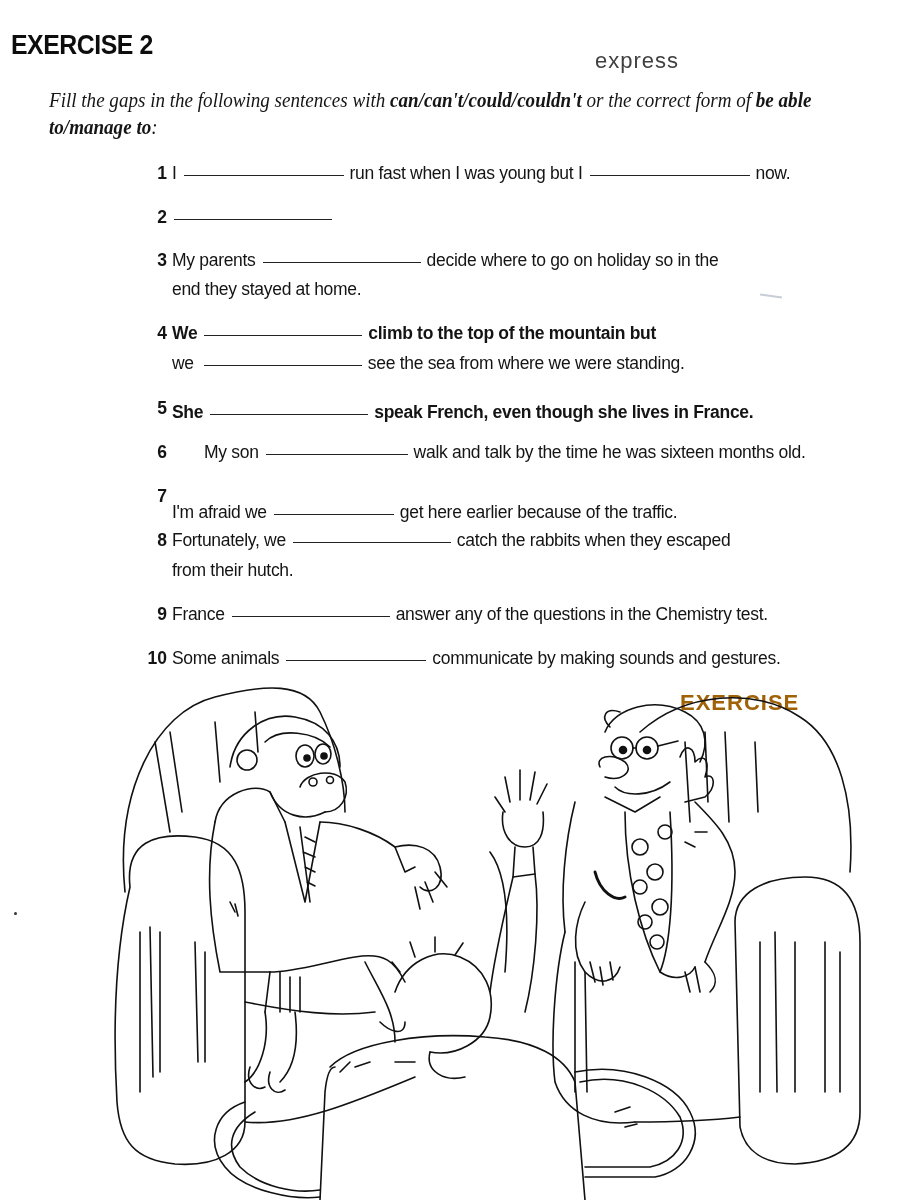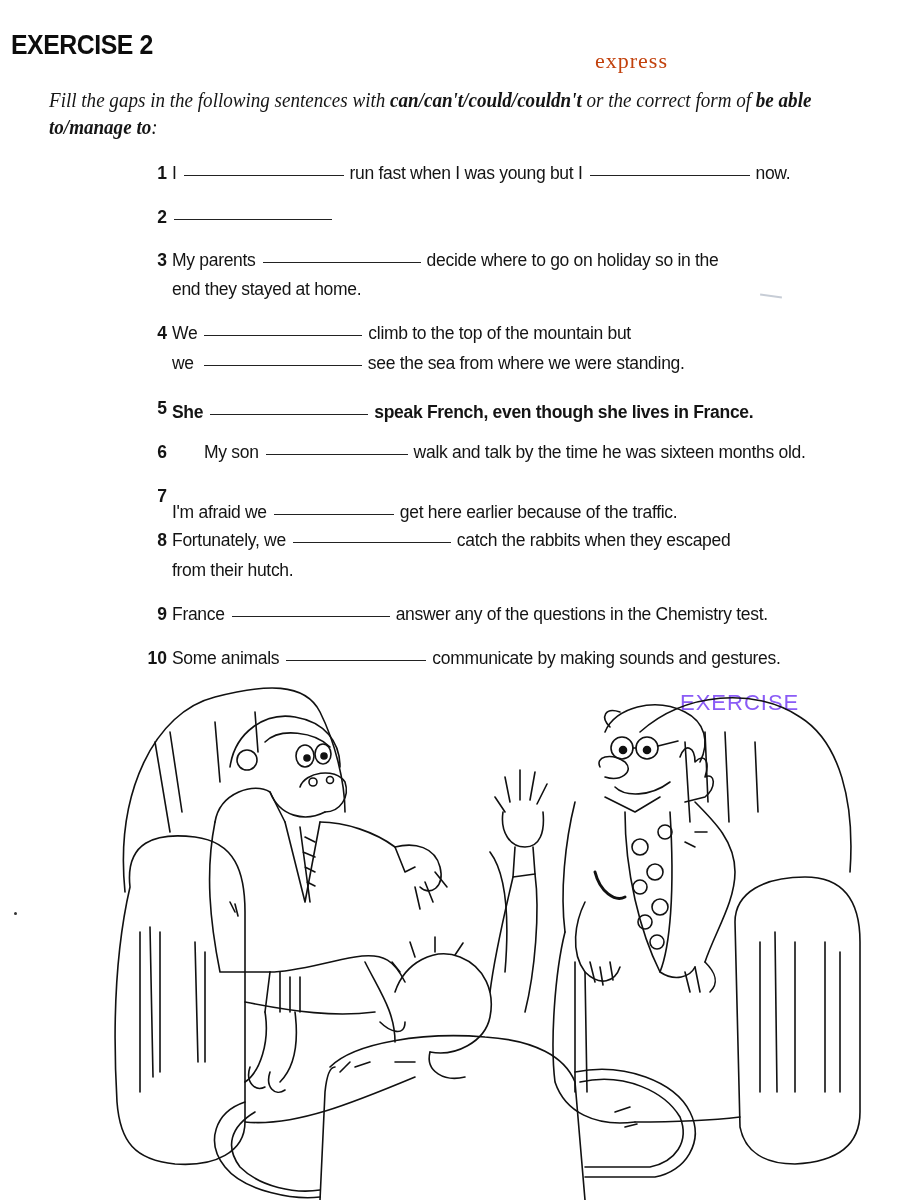--- a/index.html
+++ b/index.html
@@ -10,26 +10,26 @@
     body {
       width: 902px;
       height: 1200px;
       position: relative;
       overflow: hidden;
       font-family: "Liberation Sans", sans-serif;
       color: #111111;
     }
     .bleed {
       position: absolute;
-      color: #c2410c;
-      font-family: Liberation Serif, serif;
+      color: #404040;
+      font-family: Liberation Sans, sans-serif;
       pointer-events: none;
     }
     .bleed-1 { left: 595px; top: 48px; font-size: 22px; letter-spacing: 1px; }
-    .bleed-2 { left: 680px; top: 690px; font-family: "Liberation Sans", sans-serif; font-weight: normal; font-size: 22px; color: #8b5cf6; letter-spacing: 1px; }
+    .bleed-2 { left: 680px; top: 690px; font-family: "Liberation Sans", sans-serif; font-weight: bold; font-size: 22px; color: #a16207; letter-spacing: 1px; }
     .page-title {
       position: absolute;
       left: 11px;
       top: 30px;
       margin: 0;
       font-family: "Liberation Sans", sans-serif;
       font-weight: bold;
       font-size: 27px;
       letter-spacing: -0.5px;
       transform: scaleX(0.92);
@@ -146,21 +146,21 @@
     <div class="line" style="top:0px;">
       <span>My parents</span><span class="gap" style="width:158px;"></span><span>decide where to go on holiday so in the</span>
     </div>
     <div class="line" style="top:29px;">
       <span>end they stayed at home.</span>
     </div>
   </div>
 
   <div class="item" style="top:160px;">
     <span class="num">4</span>
-    <div class="line" style="top:0px;">
+    <div class="line" style="top:0px;font-weight:bold;">
       <span>We</span><span class="gap" style="width:158px;"></span><span>climb to the top of the mountain but</span>
     </div>
     <div class="line" style="top:30px;">
       <span>we</span><span class="gap" style="width:158px; margin-left:10px;"></span><span>see the sea from where we were standing.</span>
     </div>
   </div>
 
   <div class="item" style="top:235px;">
     <span class="num">5</span>
     <div class="line" style="top:4px;font-weight:bold;">

